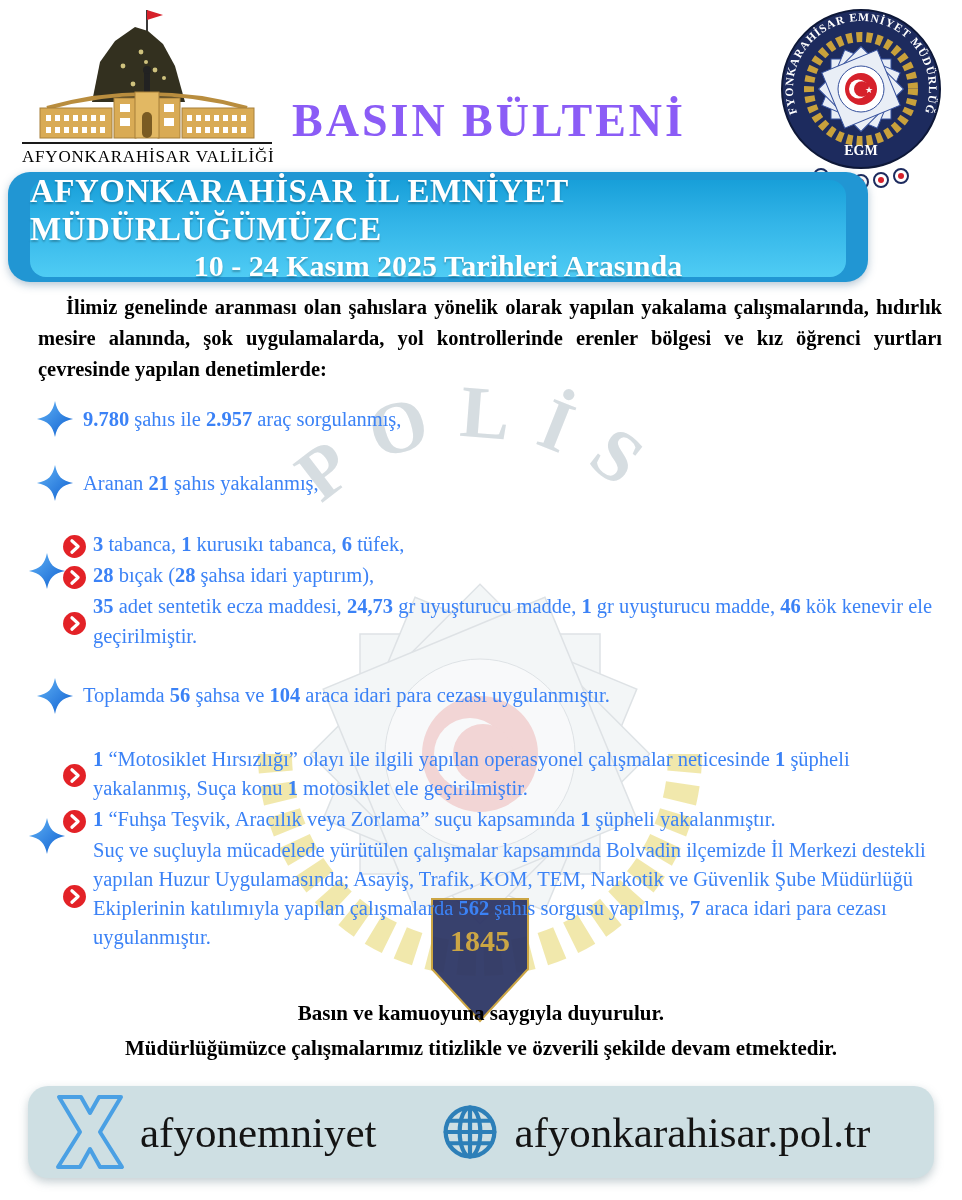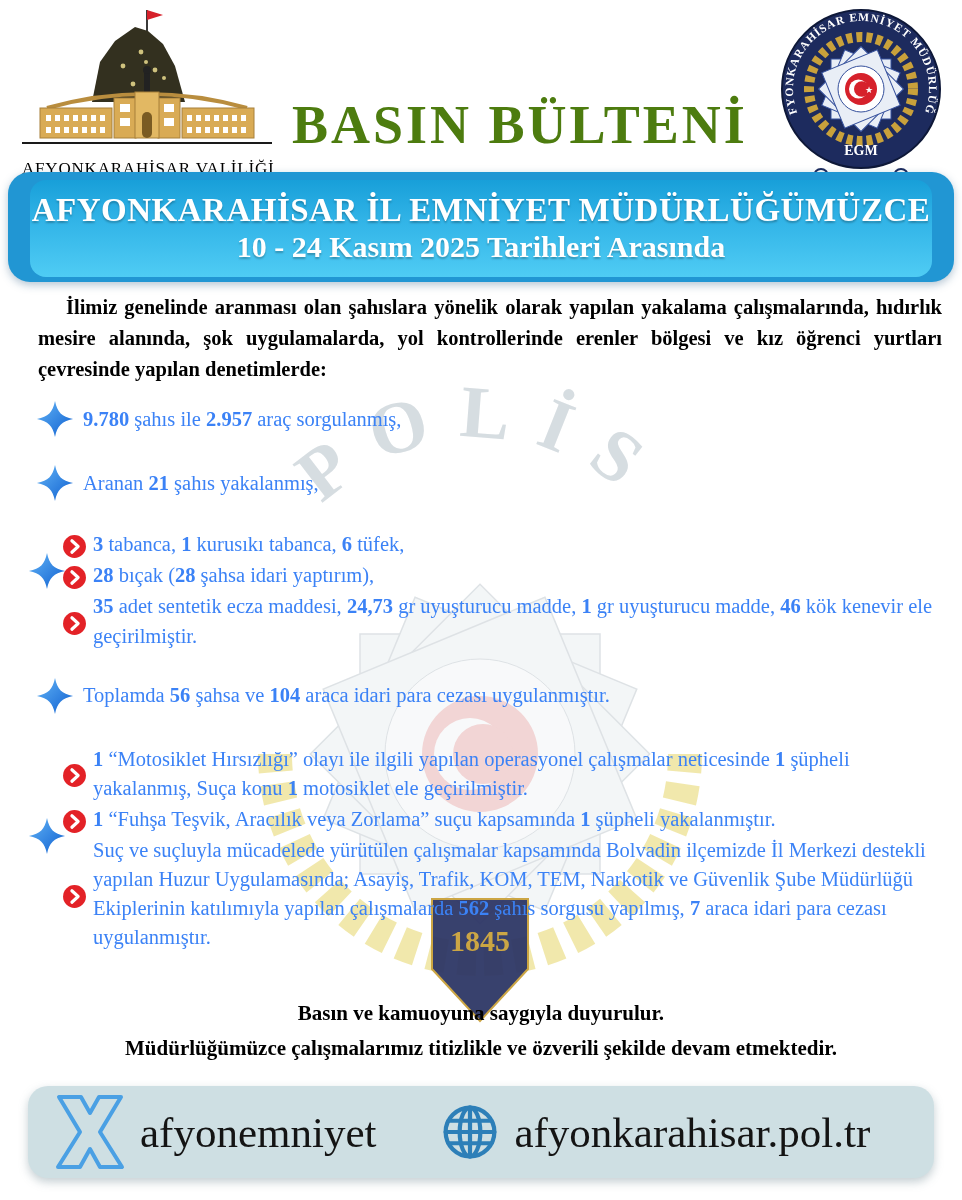--- a/index.html
+++ b/index.html
@@ -3,27 +3,27 @@
 <meta charset="utf-8">
 <style>
   html,body{margin:0;padding:0;background:#fff;}
   .page{position:relative;width:962px;height:1200px;margin:0 auto;background:#fff;
         font-family:"Liberation Serif", serif;overflow:hidden;}
 
   
   .v-logo{position:absolute;left:22px;top:4px;width:250px;text-align:center;}
   .v-logo svg{display:block;margin:0 auto;}
   .v-caption{font-size:17px;letter-spacing:.8px;color:#000;border-top:2px solid #1a1a1a;
-             padding-top:15px;margin-top:-4px;white-space:nowrap;}
-  .press-title{position:absolute;left:292px;top:94px;font-size:54px;font-weight:bold;
-               color:#4d7c0f;letter-spacing:3px;white-space:nowrap;}
+             padding-top:3px;margin-top:-4px;white-space:nowrap;}
+  .press-title{position:absolute;left:292px;top:94px;font-size:46px;font-weight:bold;
+               color:#8b5cf6;letter-spacing:3px;white-space:nowrap;}
   .emblem{position:absolute;right:16px;top:4px;}
 
   
-  .banner-frame{position:absolute;left:8px;top:172px;width:946px;height:110px;
+  .banner-frame{position:absolute;left:8px;top:172px;width:860px;height:110px;
                 background:#2196d3;border-radius:22px;box-shadow:0 3px 8px rgba(40,90,130,.35);}
   .banner-band{position:absolute;left:22px;right:22px;top:8px;bottom:5px;border-radius:16px;
                background:linear-gradient(180deg,#189fd9 0%,#33b5e8 45%,#4fccf4 100%);
                display:flex;flex-direction:column;justify-content:center;align-items:center;
                color:#fff;text-shadow:0 2px 2px rgba(0,0,0,.25);}
   .banner-l1{font-size:33px;font-weight:bold;letter-spacing:.5px;line-height:1.15;}
   .banner-l2{font-size:30px;font-weight:bold;line-height:1.15;}
 
   
   .content{position:absolute;left:0;top:284px;width:962px;}

